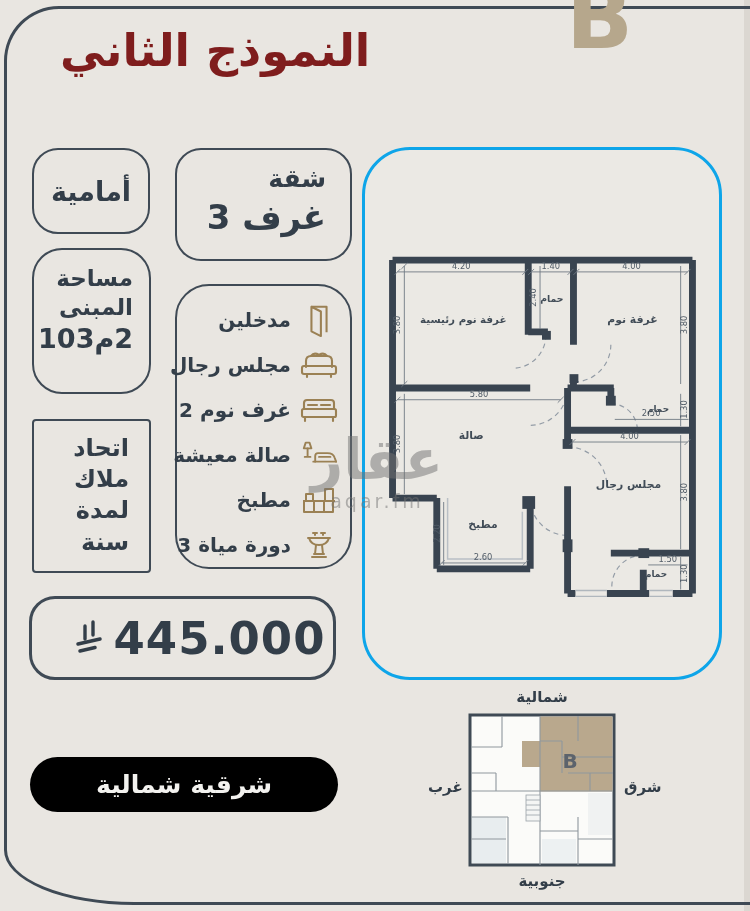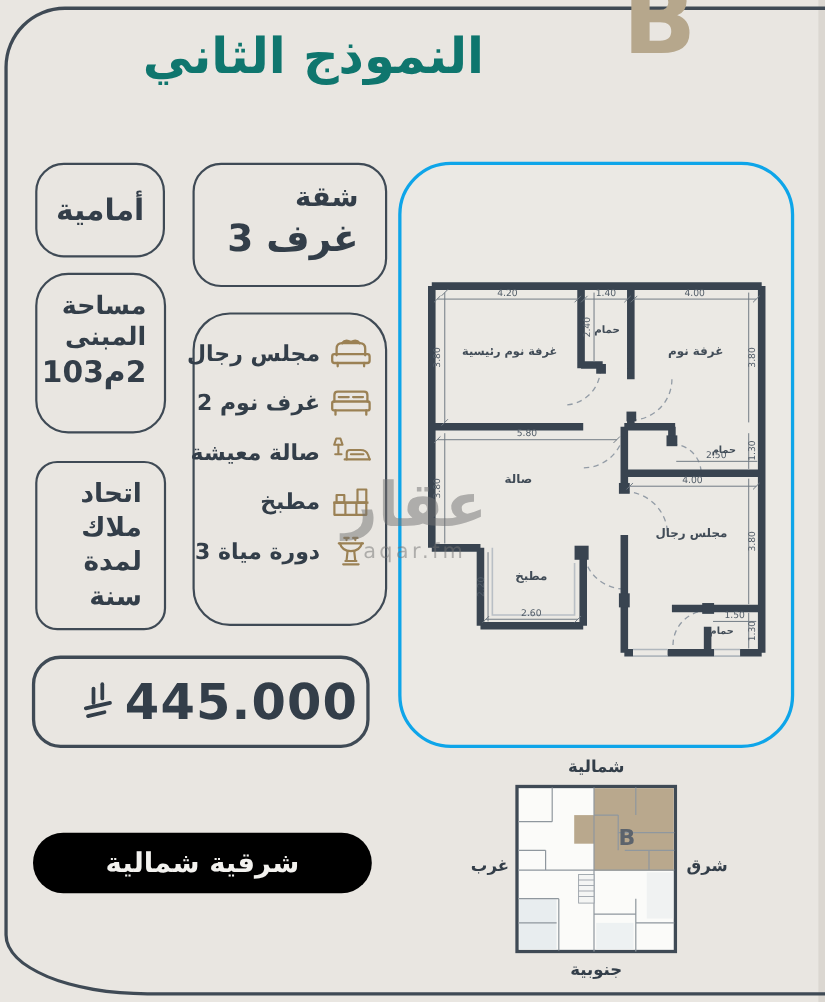--- a/index.html
+++ b/index.html
@@ -2,30 +2,30 @@
 <html><head>
 <meta charset="utf-8">
 <style>
   html,body{margin:0;padding:0;background:#e9e6e1;}
   .page{position:relative;width:750px;height:911px;background:#e9e6e1;overflow:hidden;
         font-family:"DejaVu Sans",sans-serif;color:#333e49;}
   .photo-edge{position:absolute;right:0;top:0;width:6px;height:911px;background:#dbd7d1;}
   .frame{position:absolute;left:4px;top:6px;width:772px;height:899px;box-sizing:border-box;
          border:3px solid #3f4a55;border-radius:55px 0 0 115px;border-top-left-radius:55px 55px;
          border-bottom-left-radius:130px 55px;pointer-events:none;}
-  .title{position:absolute;left:60px;top:24px;width:380px;margin:0;text-align:right;
-         font-size:45px;font-weight:700;color:#0f766e;}
+  .title{position:absolute;left:60px;top:24px;width:380px;margin:0;text-align:left;
+         font-size:45px;font-weight:700;color:#7f1d1d;}
   .unit-letter{position:absolute;left:566px;top:-34px;font-size:88px;font-weight:700;color:#b6a78c;}
   .badge{position:absolute;box-sizing:border-box;border:2.5px solid #3f4a55;background:transparent;}
   .facing{left:32px;top:148px;width:118px;height:86px;border-radius:26px;
           display:flex;align-items:center;justify-content:center;font-size:27px;font-weight:700;}
   .area{left:32px;top:248px;width:119px;height:146px;border-radius:30px;
         padding:14px 16px 0 0;text-align:right;font-size:23px;font-weight:700;line-height:1.25;}
   .area .num{font-size:27px;letter-spacing:.5px;}
-  .hoa{left:32px;top:419px;width:119px;height:154px;border-radius:20px;
+  .hoa{left:32px;top:419px;width:119px;height:154px;border-radius:4px;
        padding:12px 20px 0 7px;text-align:right;font-size:24px;font-weight:700;line-height:1.3;}
   .price{left:29px;top:596px;width:307px;height:84px;border-radius:26px;border-width:3px;
          display:flex;align-items:center;justify-content:center;gap:12px;padding-left:36px;}
   .price .amount{font-size:45px;font-weight:700;letter-spacing:1px;}
   .apt{left:175px;top:148px;width:177px;height:113px;border-radius:26px;
        padding:14px 24px 0 0;text-align:right;}
   .apt .l1{font-size:25px;font-weight:700;margin-left:8px;}
   .apt .l2{font-size:34px;font-weight:700;margin-top:4px;}
   .features{left:175px;top:284px;width:177px;height:285px;border-radius:34px;
             padding:12px 12px 0 0;display:flex;flex-direction:column;}
@@ -91,20 +91,29 @@
     <span class="amount">445.000</span>
   </div>
 
   <div class="badge apt">
     <div class="l1">شقة</div>
     <div class="l2" dir="ltr">3 غرف</div>
   </div>
 
   <div class="badge features">
     <div class="feat">
+      <span class="ftext" dir="ltr">مدخلين</span>
+      <span class="ficon">
+        <svg width="26" height="34" viewBox="0 0 26 36" fill="none" stroke="#9b8154" stroke-width="2.2" stroke-linejoin="round">
+          <path d="M5 4 H21 V31"></path>
+            <path d="M5 4 L15 9 V35 L5 30 Z"></path>
+        </svg>
+      </span>
+    </div>
+    <div class="feat">
       <span class="ftext" dir="ltr">مجلس رجال</span>
       <span class="ficon">
         <svg width="38" height="28" viewBox="0 0 38 28" fill="none" stroke="#9b8154" stroke-width="2.1" stroke-linecap="round" stroke-linejoin="round">
           <path d="M6 16 V10 Q6 5 11 5 H27 Q32 5 32 10 V16"></path>
           <path d="M11 5 Q14 1 19 4 Q24 1 27 5"></path>
           <path d="M2 17 Q2 15 4 15 H34 Q36 15 36 17 V21 Q36 23 34 23 H4 Q2 23 2 21 Z"></path>
           <path d="M7 23 V26 M31 23 V26"></path>
         </svg>
       </span>
     </div>

